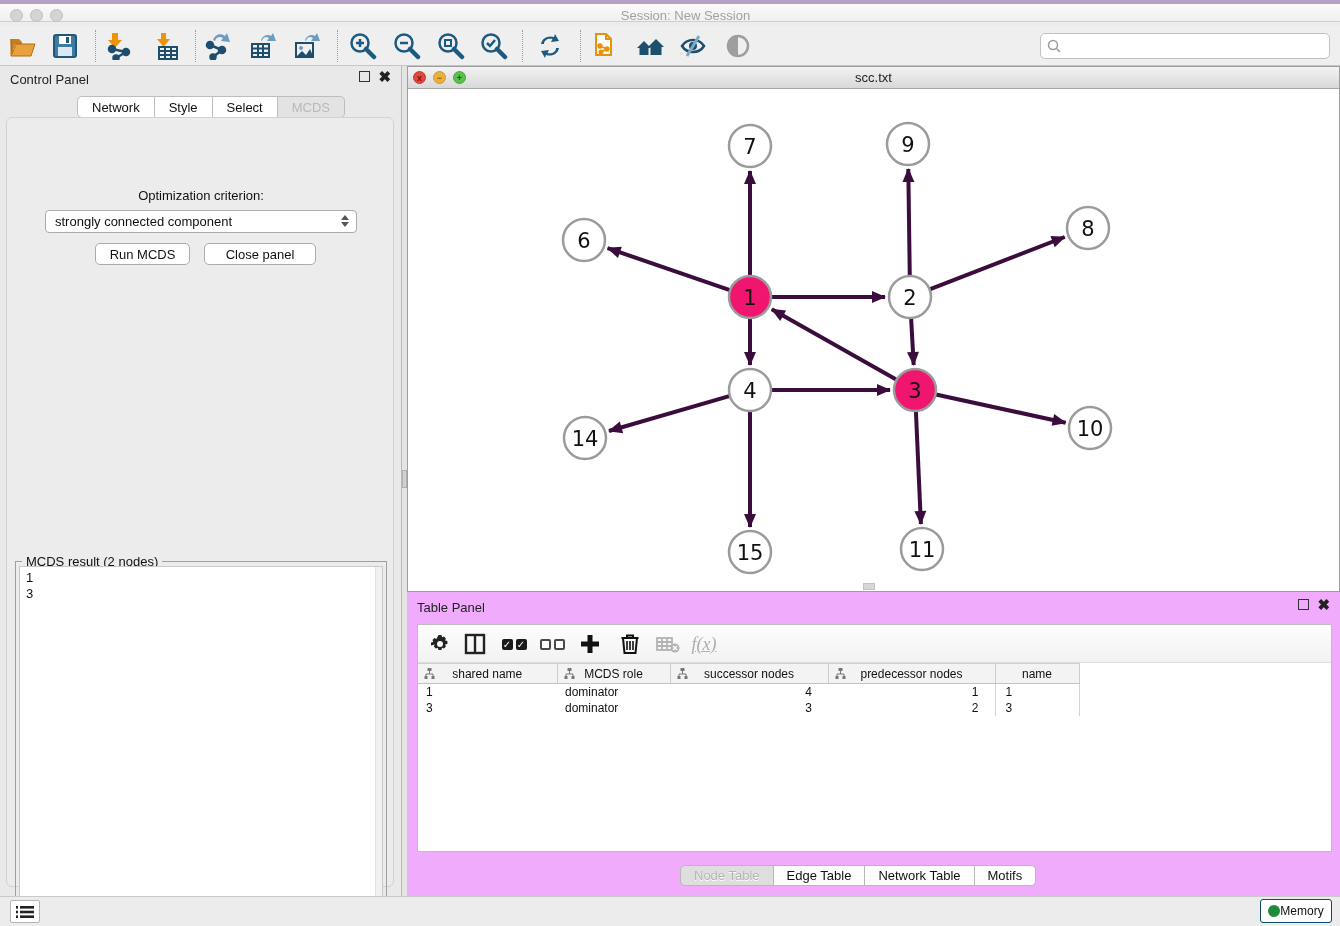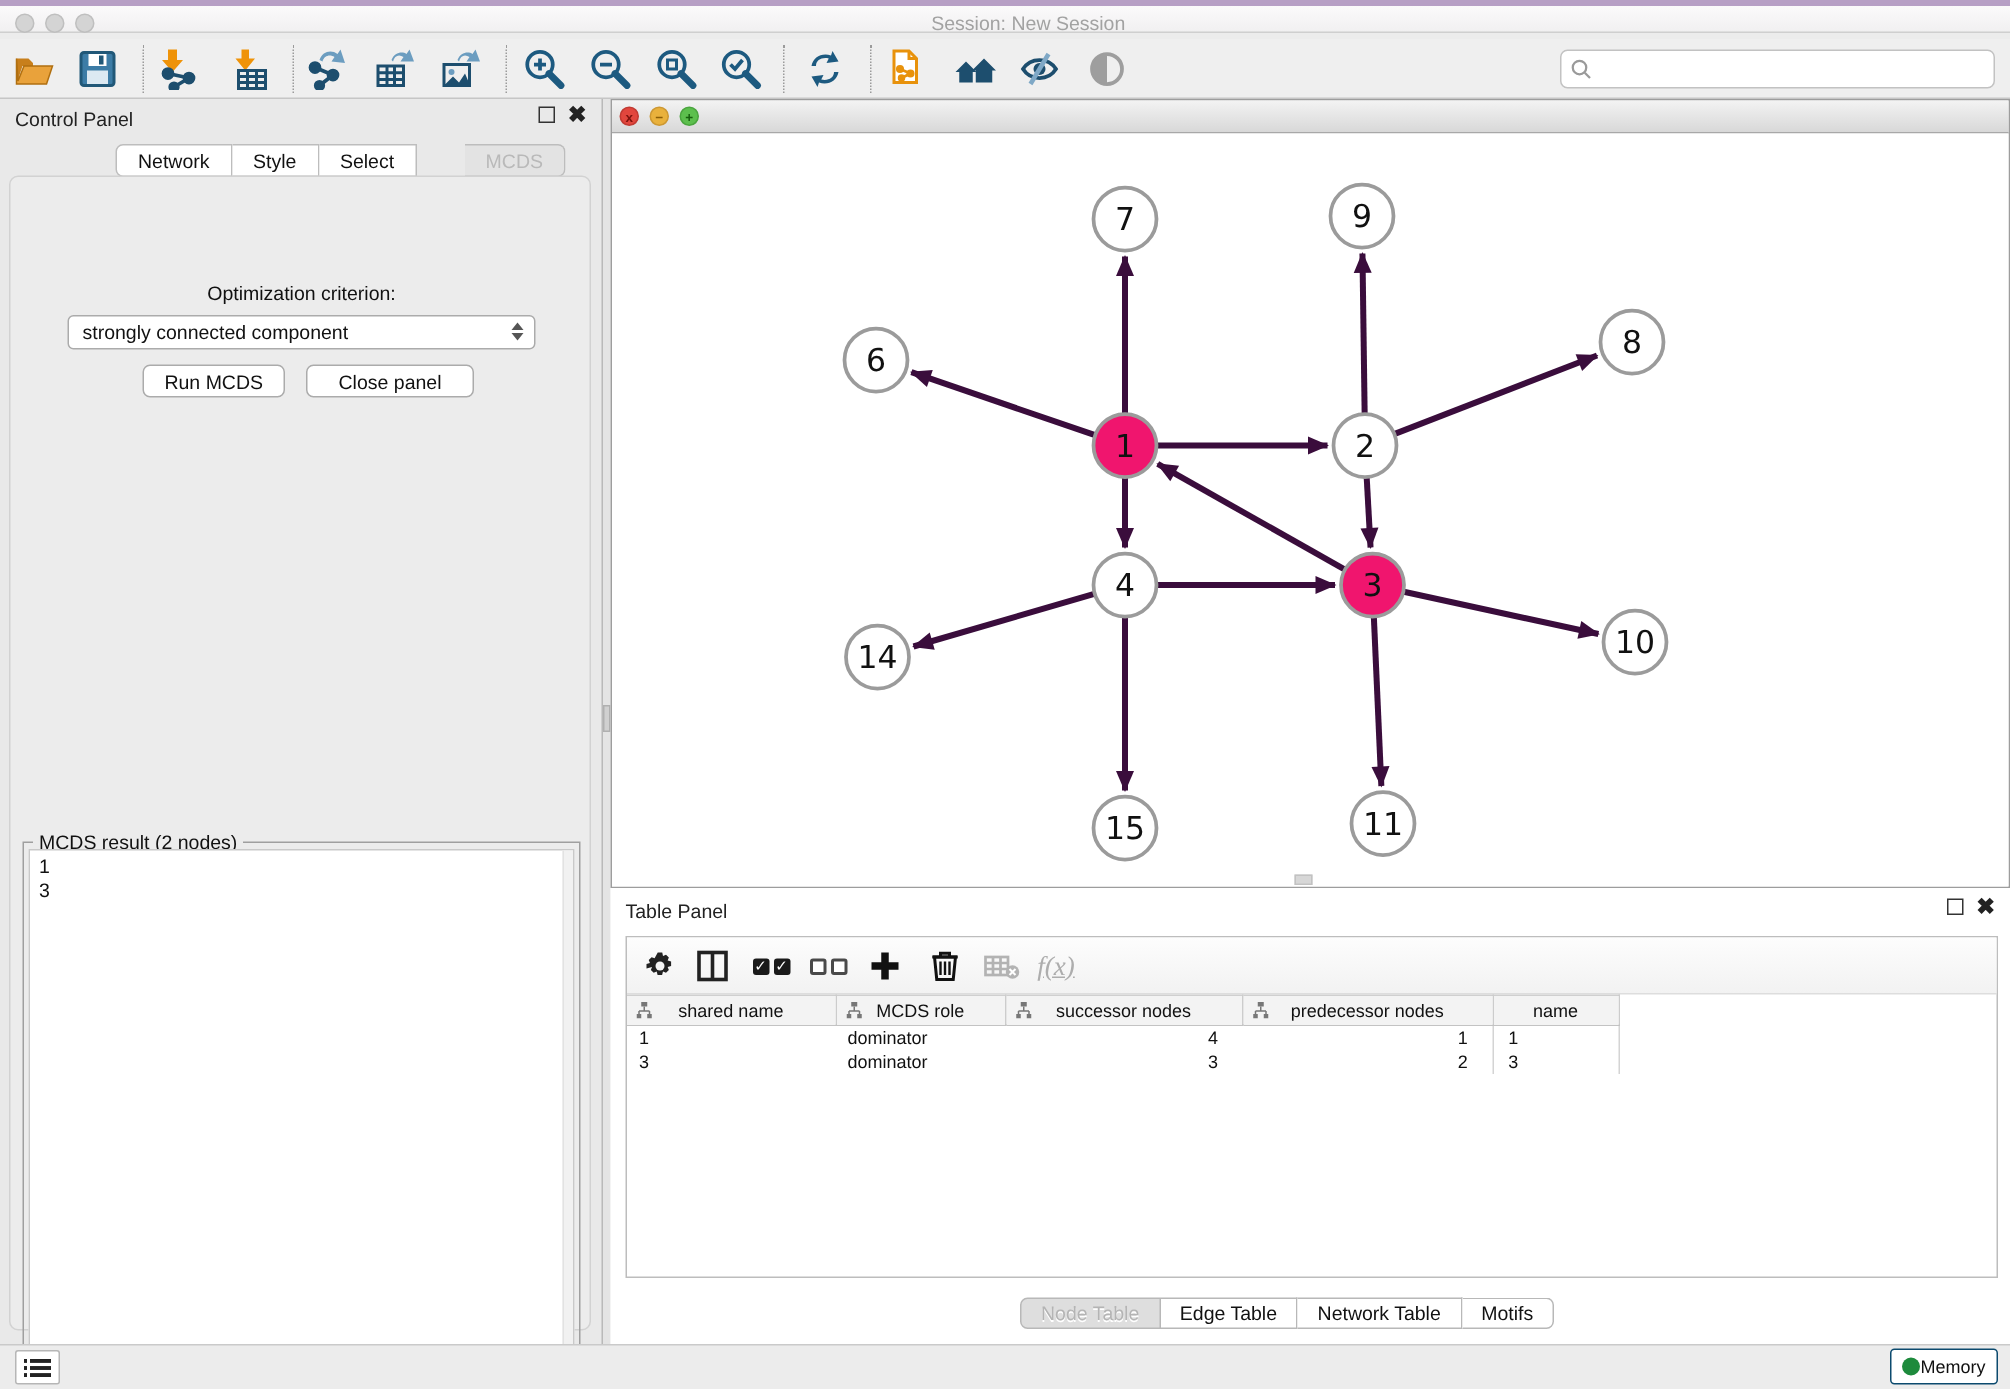--- a/index.html
+++ b/index.html
@@ -26,21 +26,21 @@
   .panel-head { position:absolute; left:10px; top:6px; font-size:13px; color:#222; }
   .win-btns { position:absolute; right:10px; top:5px; display:flex; gap:8px; align-items:center; }
   .float-glyph { width:11px; height:11px; border:1.5px solid #333; display:inline-block; }
   .close-glyph { font-size:15px; font-weight:bold; color:#222; line-height:11px; }
 
   .cp-tabs { position:absolute; left:77px; top:30px; height:22px; display:flex; }
   .cp-tab { height:22px; padding:0 14px; background:#fff; border:1px solid #bdbdbd; border-left:none;
     font-size:13px; color:#111; display:flex; align-items:center; }
   .cp-tab:first-child { border-left:1px solid #bdbdbd; border-radius:5px 0 0 5px; }
   .cp-tab:last-child { border-radius:0 5px 5px 0; }
-  .cp-tab.selected { background:#e3e3e3; color:#b9b9b9;margin-left:32px; }
+  .cp-tab.selected { background:#e3e3e3; color:#b9b9b9; }
 
   .cp-body { position:absolute; left:6px; top:51px; width:388px; height:770px; background:#ececec; border:1px solid #d2d2d2; border-radius:6px; }
   .opt-label { position:absolute; left:0; top:70px; width:388px; text-align:center; font-size:13px; color:#111; }
   .cp-select { position:absolute; left:38px; top:92px; width:312px; height:23px; background:#fff; border:1px solid #ababab; border-radius:4px; display:flex; align-items:center; font-size:13px; color:#111; padding-left:9px; }
   .stepper { position:absolute; right:7px; top:4px; display:flex; flex-direction:column; gap:2px; }
   .tri-up { width:0; height:0; border-left:4px solid transparent; border-right:4px solid transparent; border-bottom:5px solid #555; }
   .tri-down { width:0; height:0; border-left:4px solid transparent; border-right:4px solid transparent; border-top:5px solid #555; }
   .cp-btn { position:absolute; top:125px; height:22px; background:#fff; border:1px solid #ababab; border-radius:5px; font-size:13px; color:#111; display:flex; align-items:center; justify-content:center; }
   .btn-run { left:88px; width:95px; }
   .btn-close { left:197px; width:112px; }
@@ -56,21 +56,21 @@
   .traffic { position:absolute; top:4px; width:13px; height:13px; border-radius:50%; font-size:9px; font-weight:bold; text-align:center; line-height:12px; }
   .t-red { left:5px; background:#e2463d; border:1px solid #c13a32; color:#7c120d; }
   .t-yellow { left:25px; background:#e9b13c; border:1px solid #cd9832; color:#8a5d05; }
   .t-green { left:45px; background:#5cbf4d; border:1px solid #4aa53e; color:#16600d; }
   .net-title { position:absolute; top:3px; left:0; width:100%; text-align:center; font-size:13px; color:#222; }
   .net-canvas { position:absolute; left:0; top:22px; width:931px; height:502px; background:#fff; }
   .net-canvas svg text { font-family:"DejaVu Sans", sans-serif; }
   .h-handle { position:absolute; left:455px; bottom:1px; width:12px; height:7px; background:#d7d7d7; border:1px solid #c2c2c2; }
 
   
-  .table-panel { position:absolute; left:407px; top:592px; width:933px; height:304px; background:#ffffff; }
+  .table-panel { position:absolute; left:407px; top:592px; width:933px; height:304px; background:#f0abfc; }
   .tp-title { position:absolute; left:10px; top:8px; font-size:13px; color:#222; }
   .tp-inner { position:absolute; left:10px; top:32px; width:915px; height:228px; background:#fff; border:1px solid #bdbdbd; }
   .tp-toolbar { position:absolute; left:0; top:0; width:100%; height:38px; background:linear-gradient(#fdfdfd,#f2f2f2); border-bottom:1px solid #ddd; }
   .tpi { position:absolute; top:5px; width:28px; height:28px; display:flex; align-items:center; justify-content:center; }
   .fx { font-family:"Liberation Serif", serif; font-style:italic; font-size:18px; color:#adadad;text-decoration:underline; }
 
   table.node-table { border-collapse:collapse; position:absolute; left:0; top:38px; table-layout:fixed; }
   table.node-table th { height:20px; background:#f3f3f3; border-top:1px solid #cfcfcf; border-bottom:1px solid #c3c3c3; border-right:1px solid #cccccc; font-size:12px; font-weight:normal; color:#111; position:relative; }
   table.node-table th .th-inner { display:flex; align-items:center; justify-content:center; gap:5px; }
   table.node-table th .tree-ic { position:absolute; left:6px; top:4px; }
@@ -284,20 +284,21 @@
 </div>
 <div class="v-splitter">
     <div class="v-handle"></div>
   </div>
 
 <div class="net-window">
   <div class="net-titlebar">
     <span class="traffic t-red">x</span>
     <span class="traffic t-yellow">−</span>
     <span class="traffic t-green">+</span>
+    <div class="net-title">scc.txt</div>
   </div>
   <div class="net-canvas">
     <svg id="graph" width="931" height="502" viewBox="0 0 931 502">
       <defs>
         <marker id="arrowhead" markerUnits="userSpaceOnUse" markerWidth="18" markerHeight="16" refX="15" refY="8" orient="auto">
           <path d="M2,2 L16,8 L2,14 Z" fill="#3a0d3c"></path>
         </marker>
       </defs>
     <line x1="342.0" y1="189.0" x2="342.0" y2="82.0" stroke="#3a0d3c" stroke-width="4" marker-end="url(#arrowhead)"></line>
         <line x1="324.0" y1="201.8" x2="199.6" y2="159.1" stroke="#3a0d3c" stroke-width="4" marker-end="url(#arrowhead)"></line>

